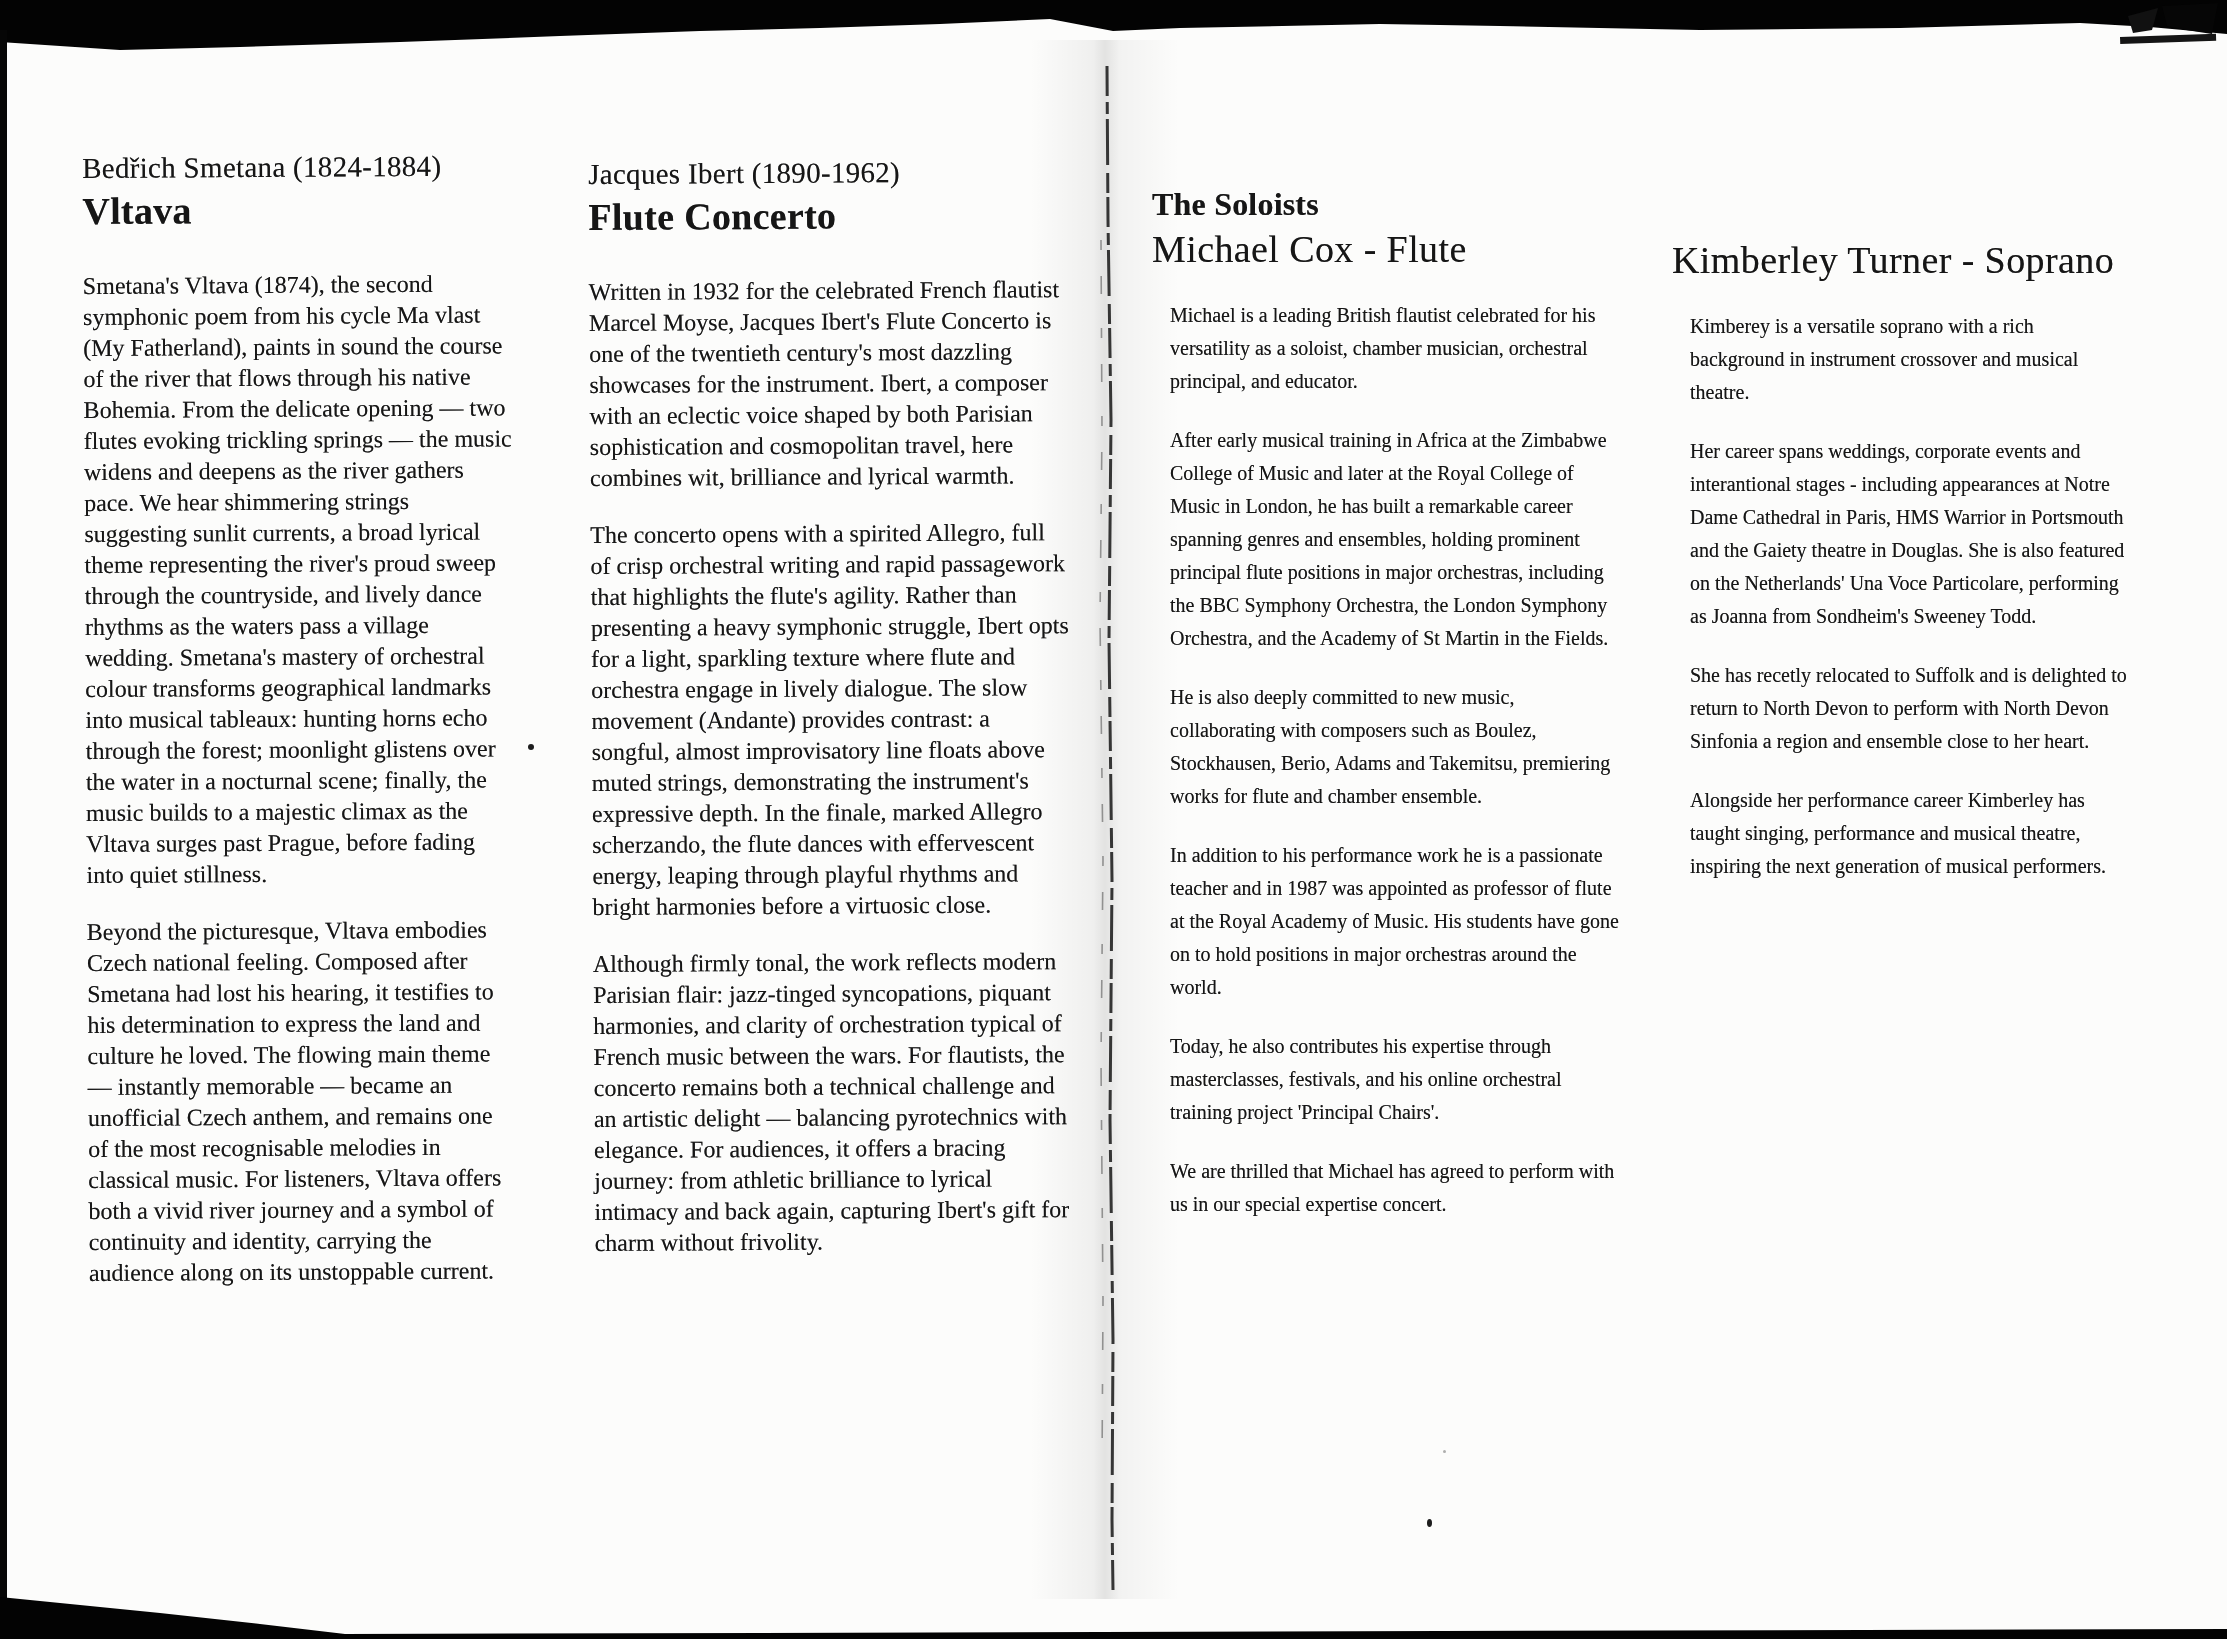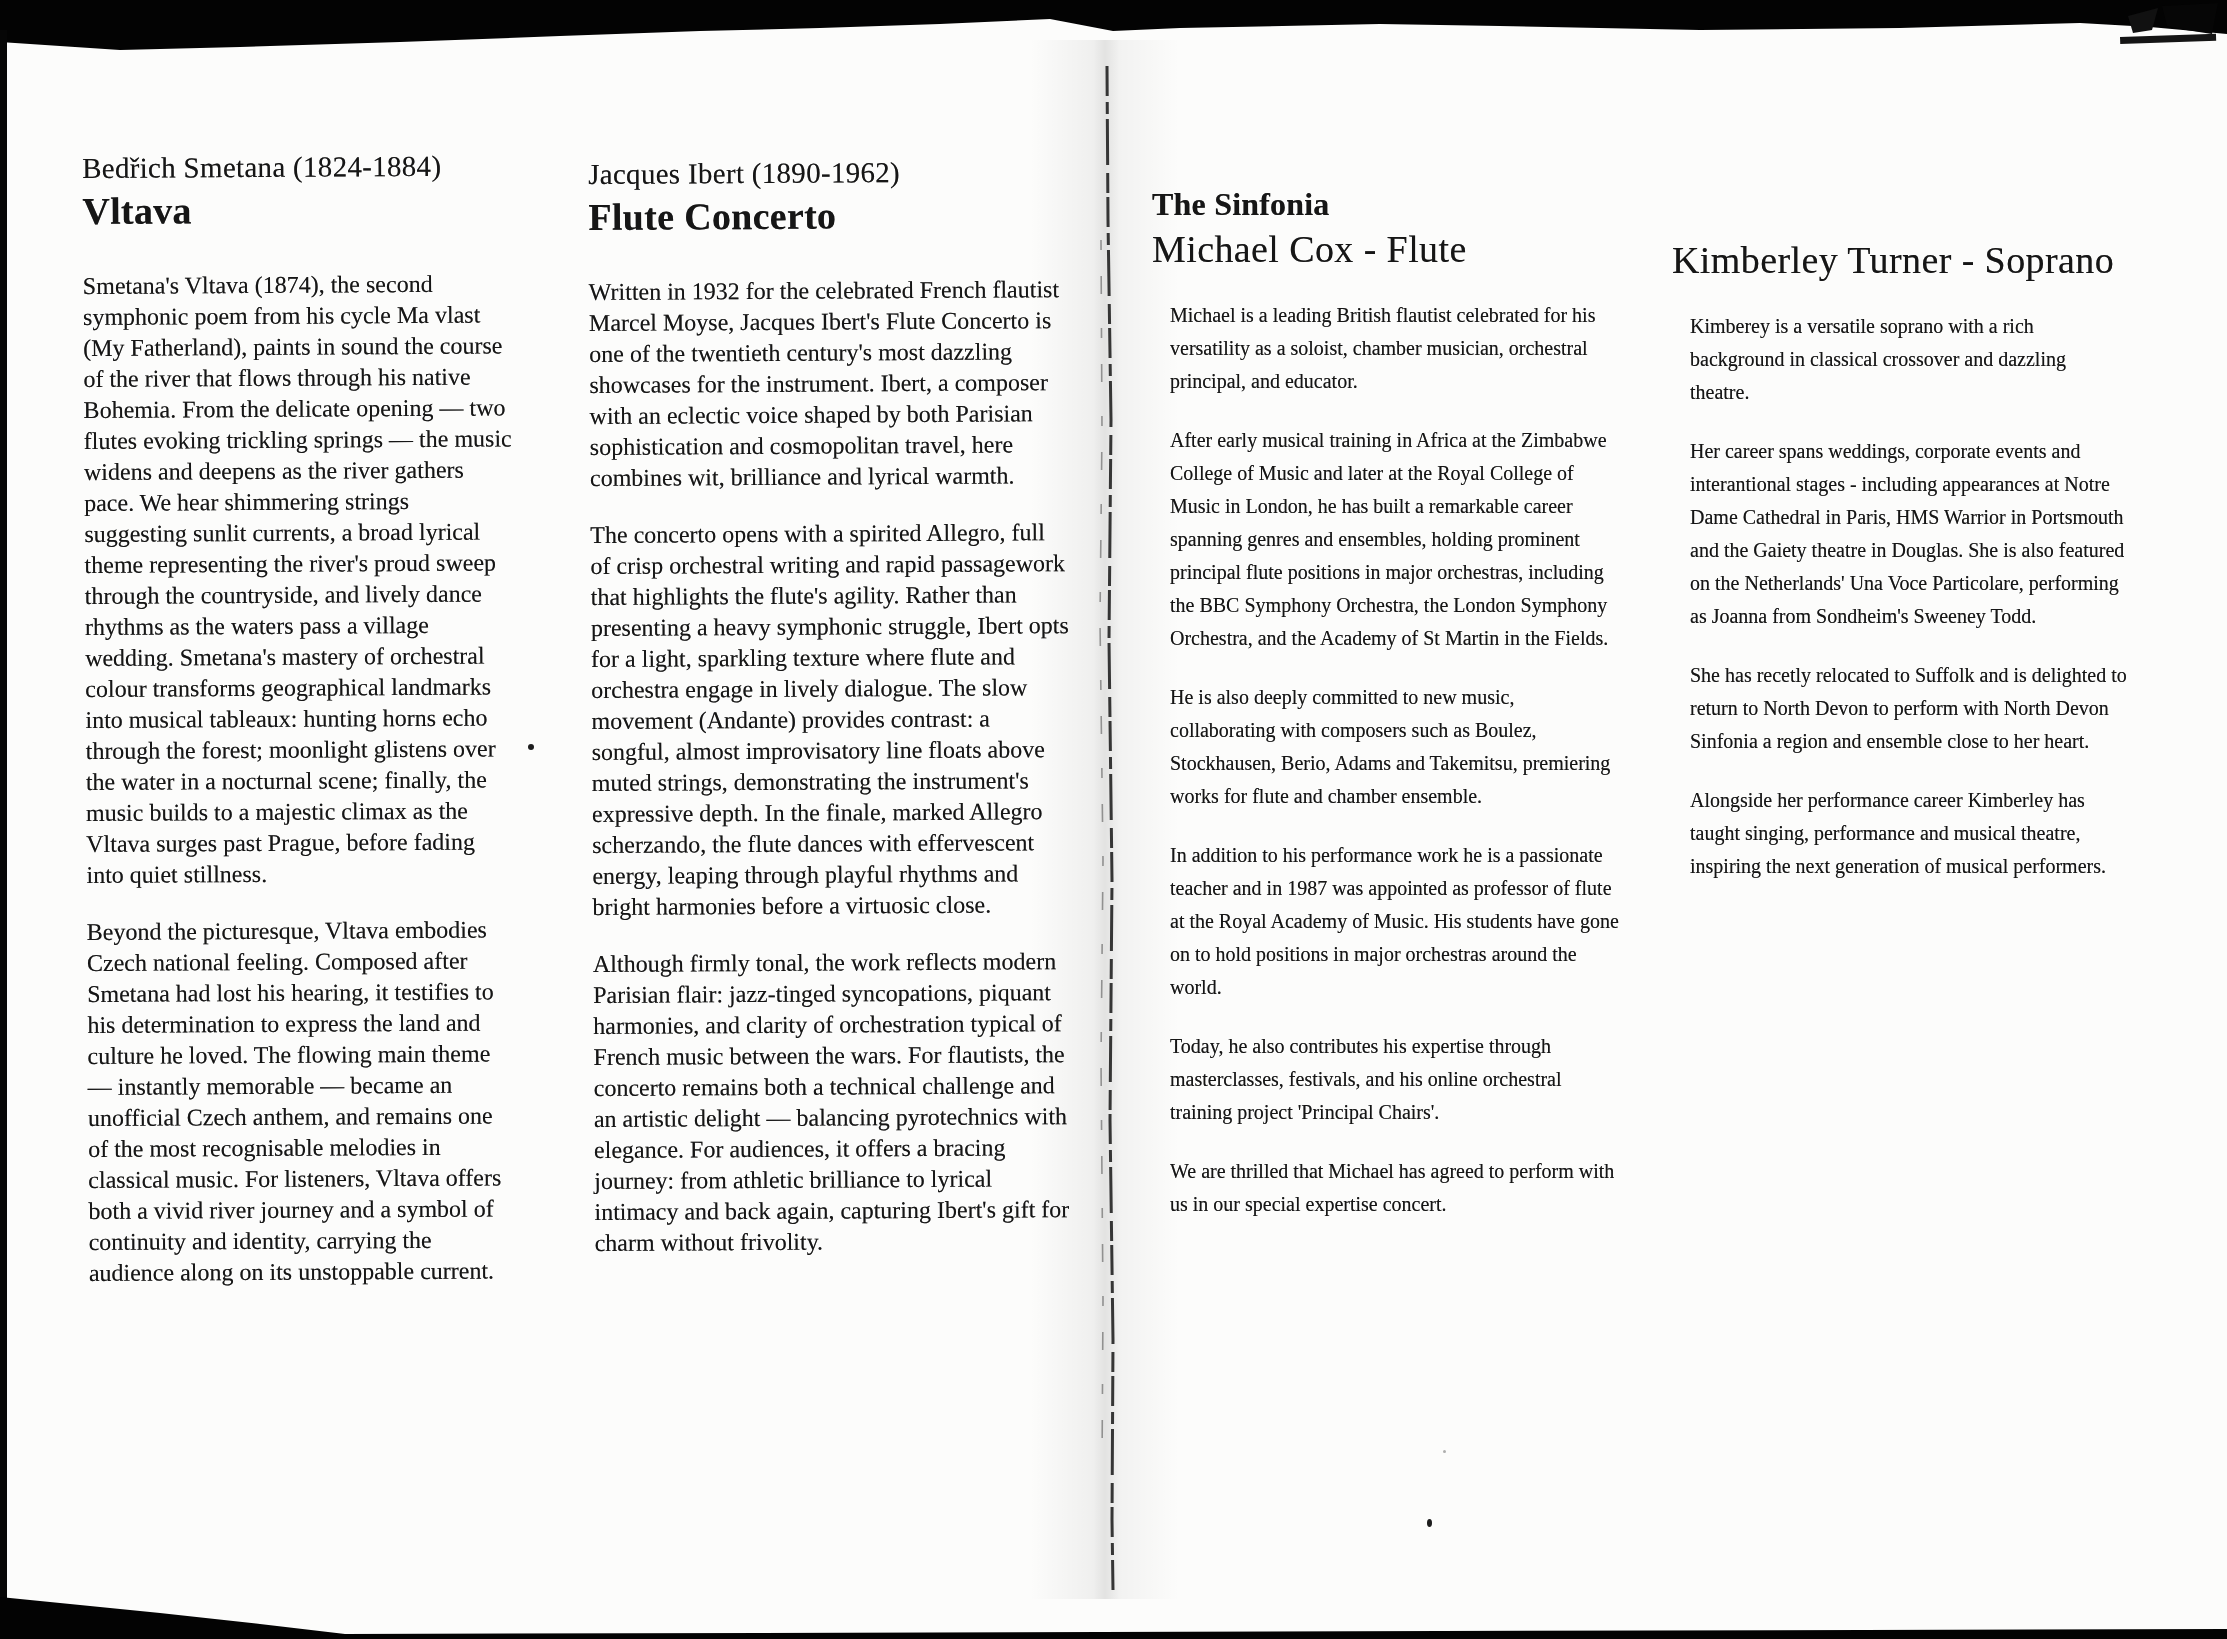--- a/index.html
+++ b/index.html
@@ -54,33 +54,33 @@
 
 <section class="col left-tilt" id="col-ibert">
   <h2 class="composer-line">Jacques Ibert (1890-1962)</h2>
   <h1 class="work-title">Flute Concerto</h1>
   <p>Written in 1932 for the celebrated French flautist Marcel Moyse, Jacques Ibert's Flute Concerto is one of the twentieth century's most dazzling showcases for the instrument. Ibert, a composer with an eclectic voice shaped by both Parisian sophistication and cosmopolitan travel, here combines wit, brilliance and lyrical warmth.</p>
   <p>The concerto opens with a spirited Allegro, full of crisp orchestral writing and rapid passagework that highlights the flute's agility. Rather than presenting a heavy symphonic struggle, Ibert opts for a light, sparkling texture where flute and orchestra engage in lively dialogue. The slow movement (Andante) provides contrast: a songful, almost improvisatory line floats above muted strings, demonstrating the instrument's expressive depth. In the finale, marked Allegro scherzando, the flute dances with effervescent energy, leaping through playful rhythms and bright harmonies before a virtuosic close.</p>
   <p>Although firmly tonal, the work reflects modern Parisian flair: jazz-tinged syncopations, piquant harmonies, and clarity of orchestration typical of French music between the wars. For flautists, the concerto remains both a technical challenge and an artistic delight — balancing pyrotechnics with elegance. For audiences, it offers a bracing journey: from athletic brilliance to lyrical intimacy and back again, capturing Ibert's gift for charm without frivolity.</p>
 </section>
 
 <section class="col" id="col-michael">
-  <h2 class="section-title">The Sinfonia</h2>
+  <h2 class="section-title">The Soloists</h2>
   <h1 class="soloist-name">Michael Cox - Flute</h1>
   <p>Michael is a leading British flautist celebrated for his versatility as a soloist, chamber musician, orchestral principal, and educator.</p>
   <p>After early musical training in Africa at the Zimbabwe College of Music and later at the Royal College of Music in London, he has built a remarkable career spanning genres and ensembles, holding prominent principal flute positions in major orchestras, including the BBC Symphony Orchestra, the London Symphony Orchestra, and the Academy of St Martin in the Fields.</p>
   <p>He is also deeply committed to new music, collaborating with composers such as Boulez, Stockhausen, Berio, Adams and Takemitsu, premiering works for flute and chamber ensemble.</p>
   <p>In addition to his performance work he is a passionate teacher and in 1987 was appointed as professor of flute at the Royal Academy of Music. His students have gone on to hold positions in major orchestras around the world.</p>
   <p>Today, he also contributes his expertise through masterclasses, festivals, and his online orchestral training project 'Principal Chairs'.</p>
   <p>We are thrilled that Michael has agreed to perform with us in our special expertise concert.</p>
 </section>
 
 <section class="col" id="col-kimberley">
   <h1 class="soloist-name">Kimberley Turner - Soprano</h1>
-  <p>Kimberey is a versatile soprano with a rich background in classical crossover and dazzling theatre.</p>
+  <p>Kimberey is a versatile soprano with a rich background in instrument crossover and musical theatre.</p>
   <p>Her career spans weddings, corporate events and interantional stages - including appearances at Notre Dame Cathedral in Paris, HMS Warrior in Portsmouth and the Gaiety theatre in Douglas. She is also featured on the Netherlands' Una Voce Particolare, performing as Joanna from Sondheim's Sweeney Todd.</p>
   <p>She has recetly relocated to Suffolk and is delighted to return to North Devon to perform with North Devon Sinfonia a region and ensemble close to her heart.</p>
   <p>Alongside her performance career Kimberley has taught singing, performance and musical theatre, inspiring the next generation of musical performers.</p>
 </section>
 
 <svg class="artifact-layer" width="2227" height="1639" viewBox="0 0 2227 1639" xmlns="http://www.w3.org/2000/svg">
 
   <polygon fill="#030303" points="
     0,0 2227,0 2227,34 2150,27 2080,23 1900,28 1700,30 1500,26 1380,24
     1180,28 1113,31 1050,19 940,24 820,28 700,31 560,36 400,42 240,47 120,50 0,42"></polygon>

